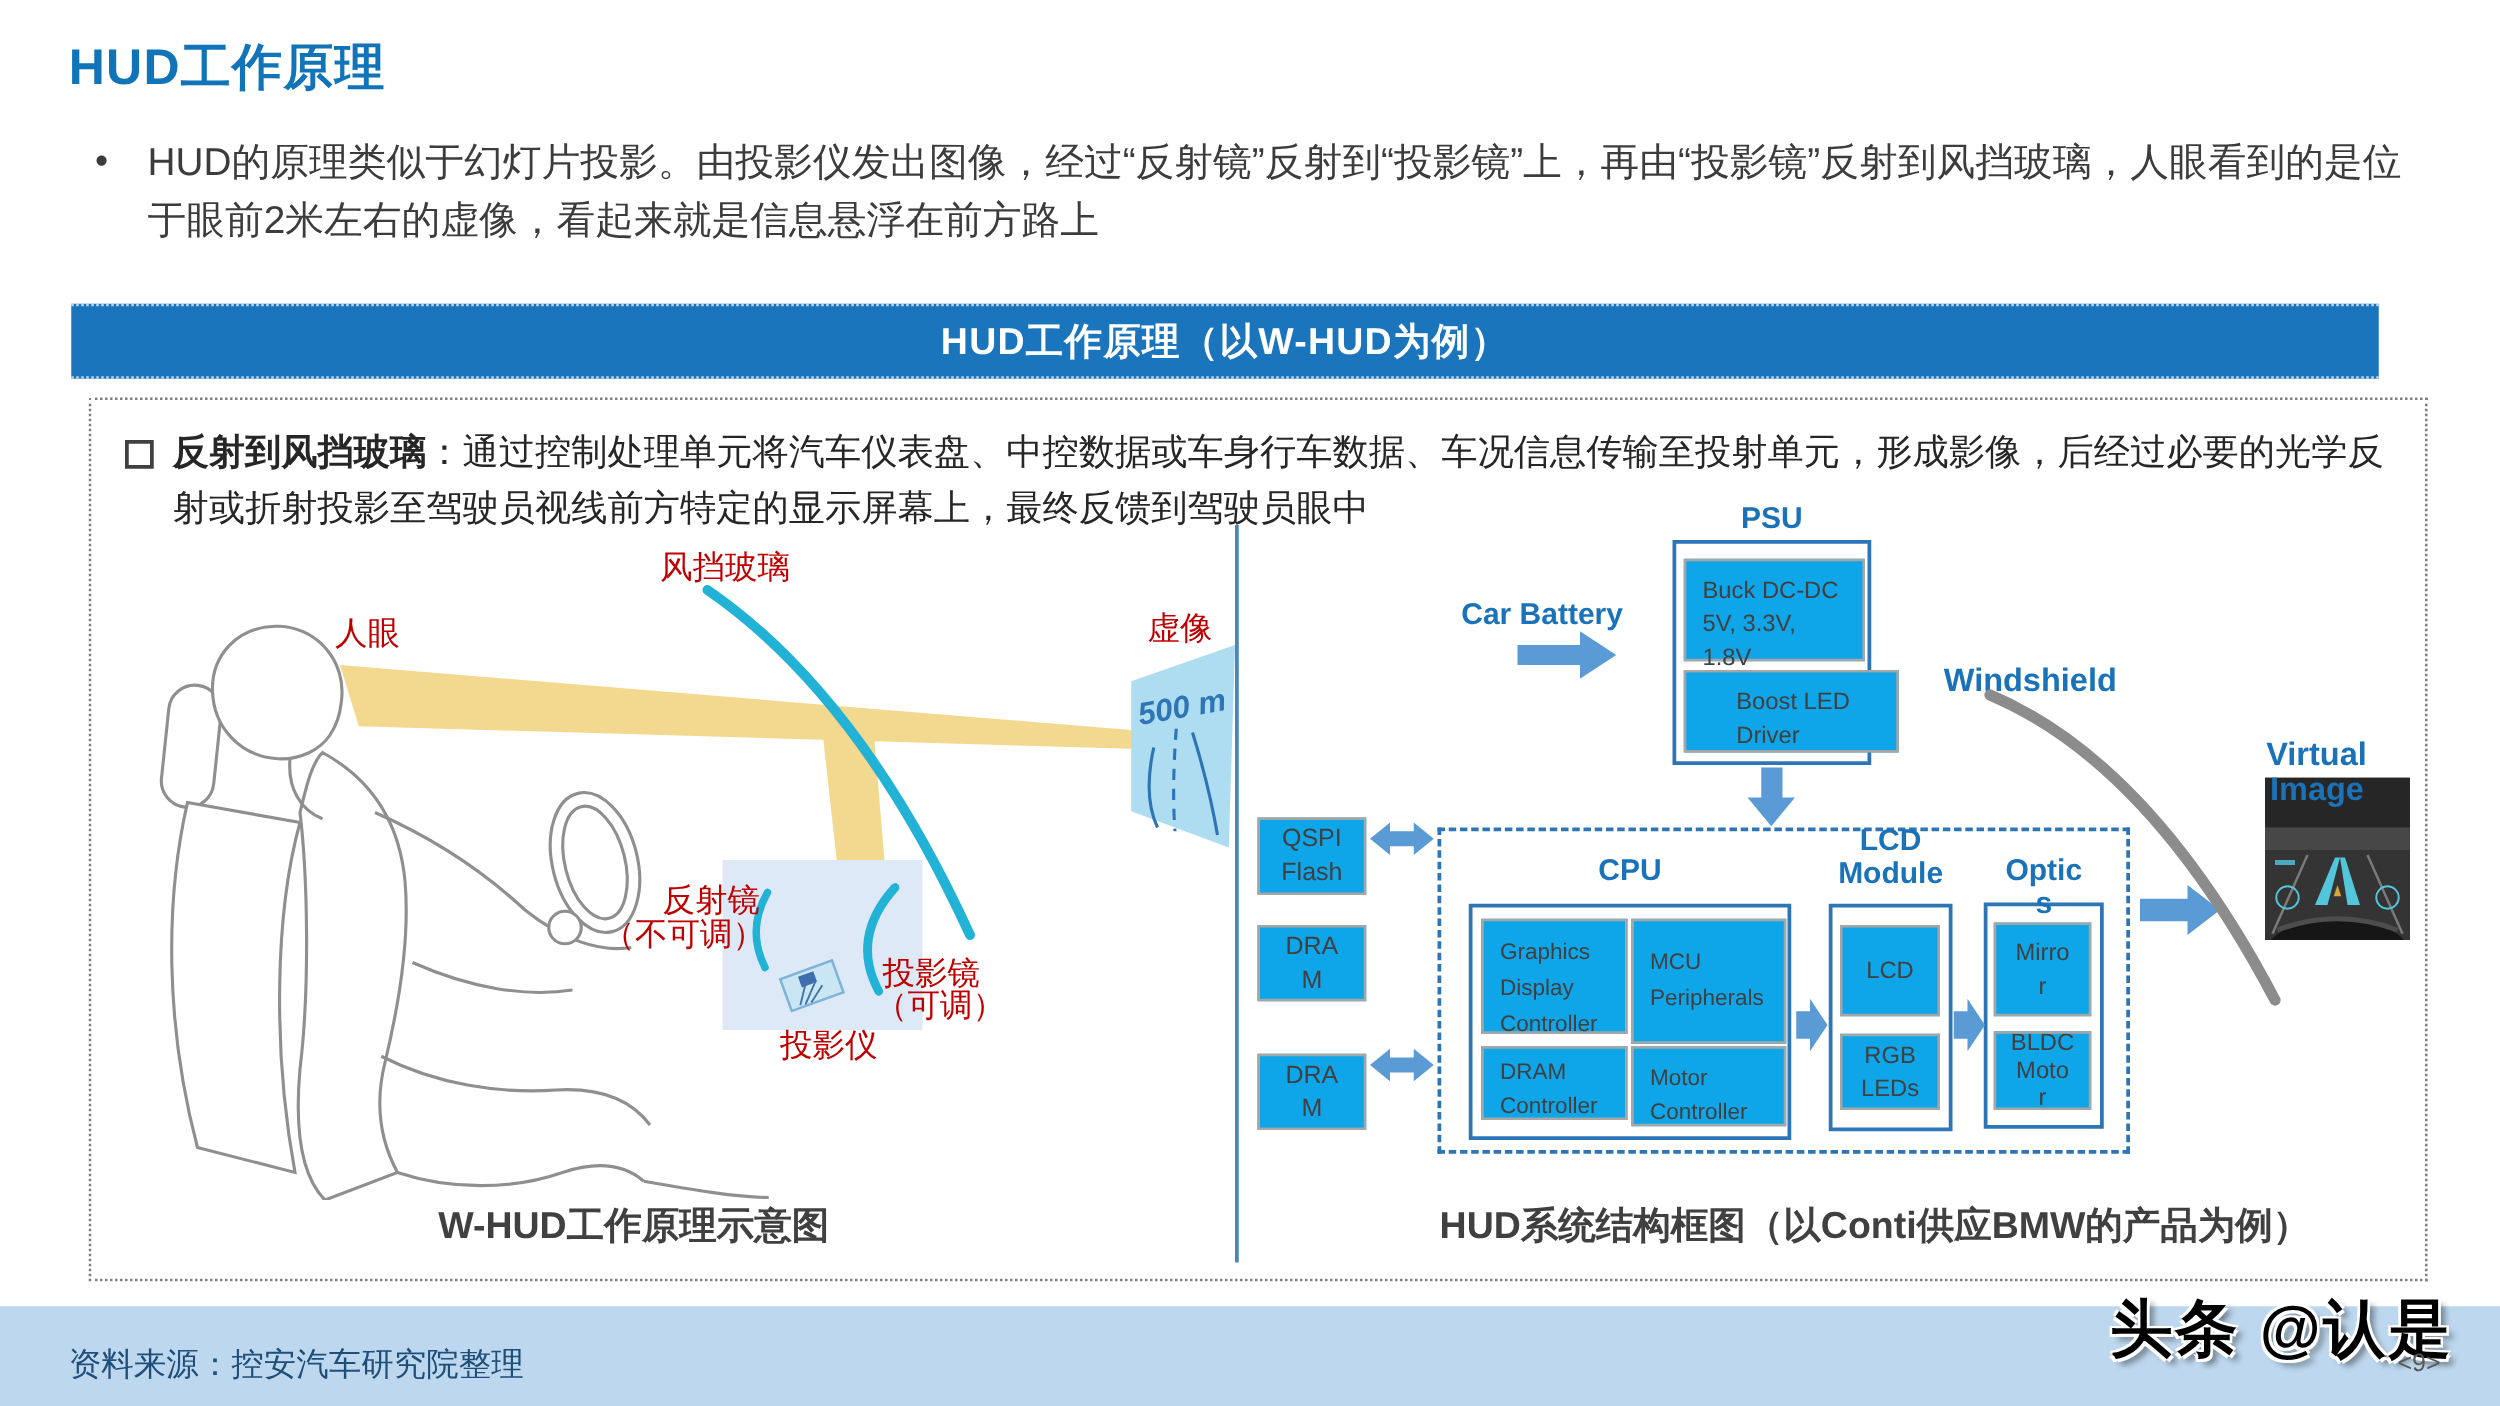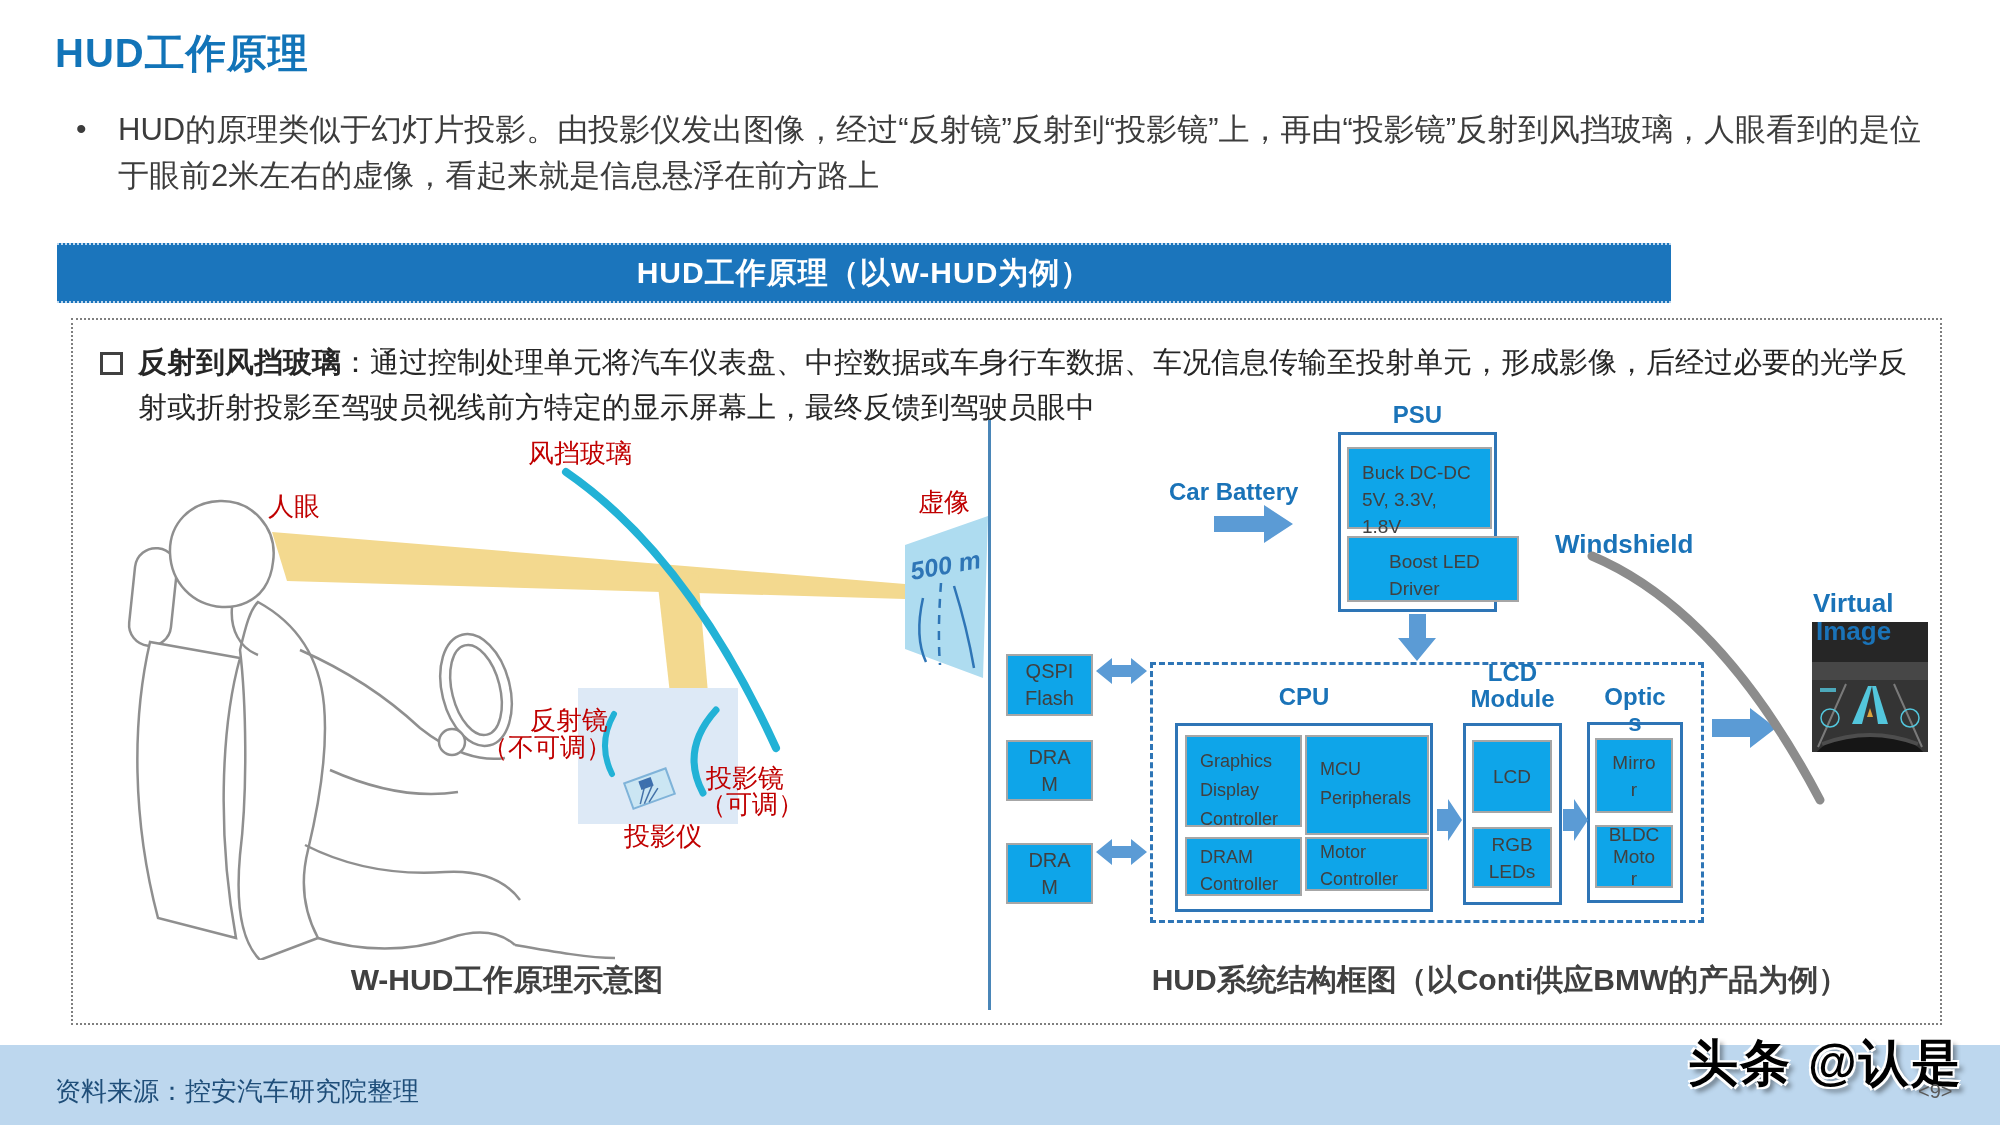--- a/index.html
+++ b/index.html
@@ -6,21 +6,21 @@
   body{width:2000px;height:1125px;position:relative;overflow:hidden;background:#fff;
        font-family:"Liberation Sans","DejaVu Sans",sans-serif;}
   .abs{position:absolute;}
 
   
   .title{left:55px;top:26px;font-size:40px;font-weight:bold;color:#1274B8;letter-spacing:1px;}
   .bullet-dot{left:76px;top:112px;font-size:30px;color:#3C3C3C;}
   .bullet-text{left:118px;top:107px;width:1832px;font-size:31px;line-height:46px;color:#3C3C3C;}
 
   
-  .banner{left:57px;top:243px;width:1614px;height:56px;background:#1B75BC;
+  .banner{left:57px;top:243px;width:1846px;height:56px;background:#1B75BC;
           border-top:2px dotted #BDD7EE;border-bottom:2px dotted #BDD7EE;
           display:flex;align-items:center;justify-content:center;}
   .banner span{color:#fff;font-size:30px;font-weight:bold;letter-spacing:1px;}
 
   
   .outer-box{left:71px;top:318px;width:1867px;height:703px;border:2px dotted #7F7F7F;background:#fff;}
 
   .core-square{left:100px;top:352px;width:17px;height:17px;border:3px solid #404040;}
   .core-text{left:138px;top:340px;width:1792px;font-size:29px;line-height:45px;color:#262626;}
   .core-text b{font-weight:bold;}
@@ -169,21 +169,21 @@
   <div>Controller</div>
 </div>
 <div class="abs gbox pad" style="left:1305px;top:735px;width:107px;height:78px;font-size:18px;line-height:29px;padding-top:18px;">
   <div>MCU</div>
   <div>Peripherals</div>
 </div>
 <div class="abs gbox pad" style="left:1185px;top:837px;width:100px;height:50px;font-size:18px;line-height:27px;padding-top:5px;">
   <div>DRAM</div>
   <div>Controller</div>
 </div>
-<div class="abs gbox pad" style="left:1305px;top:837px;width:107px;height:50px;font-size:18px;line-height:27px;padding-top:0;">
+<div class="abs gbox pad" style="left:1305px;top:837px;width:107px;height:50px;font-size:18px;line-height:27px;padding-top:10px;">
   <div>Motor</div>
   <div>Controller</div>
 </div>
 
 <div class="abs obox" style="left:1463px;top:723px;width:93px;height:176px;"></div>
 <div class="abs gbox center" style="left:1472px;top:740px;width:76px;height:69px;">
   <div>LCD</div>
 </div>
 <div class="abs gbox center" style="left:1472px;top:827px;width:76px;height:57px;">
   <div>RGB</div>

